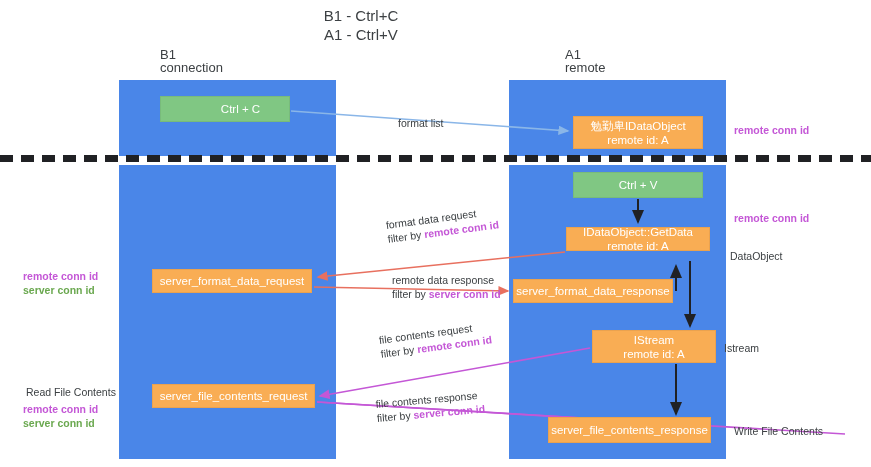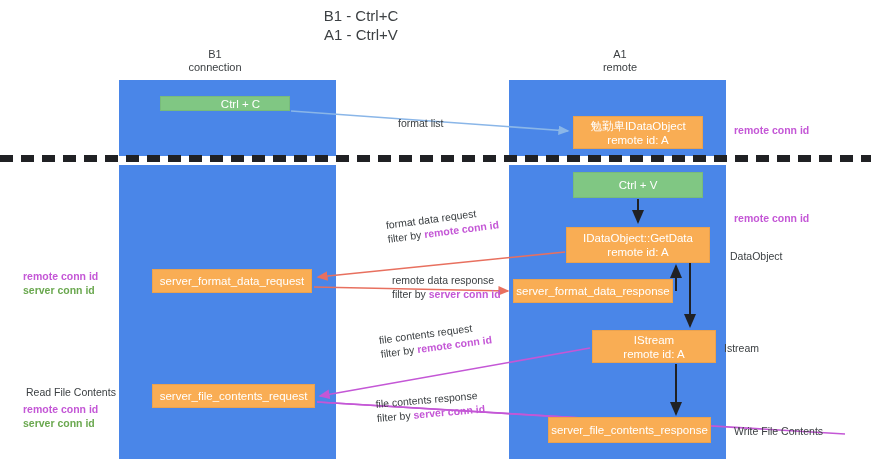--- a/index.html
+++ b/index.html
@@ -26,22 +26,22 @@
     width: 722px;
     text-align: center;
     font-size: 15px;
     color: #3c4043;
     line-height: 19px;
   }
   #title div { white-space: pre; }
 
   
   .col-head {
-    text-align: center;
-    font-size: 11px;
+    text-align: left;
+    font-size: 13px;
     color: #3c4043;
     line-height: 13px;
   }
   #head-b1 { left: 160px; top: 48px; width: 110px; }
   #head-a1 { left: 565px; top: 48px; width: 110px; }
 
   
   .lane {
     background: #4a86e8;
   }
@@ -71,24 +71,24 @@
     color: #ffffff;
     font-size: 11.5px;
     line-height: 14px;
     text-align: center;
     border: 1px solid rgba(0,0,0,0.06);
   }
   .node.green  { background: #80c783; }
   .node.orange { background: #f9ad54; }
   .node .l2 { font-size: 11.5px; }
 
-  #n-ctrlc     { left: 160px; top: 96px;  width: 130px; height: 15px; padding-left: 31px; }
+  #n-ctrlc     { left: 160px; top: 96px;  width: 130px; height: 26px; padding-left: 31px; }
   #n-idataobj  { left: 573px; top: 116px; width: 130px; height: 33px; }
   #n-ctrlv     { left: 573px; top: 172px; width: 130px; height: 26px; }
-  #n-getdata   { left: 566px; top: 227px; width: 144px; height: 36px; }
+  #n-getdata   { left: 566px; top: 227px; width: 144px; height: 24px; }
   #n-sfdreq    { left: 152px; top: 269px; width: 160px; height: 24px; }
   #n-sfdresp   { left: 513px; top: 279px; width: 160px; height: 24px; }
   #n-istream   { left: 592px; top: 330px; width: 124px; height: 33px; }
   #n-sfcreq    { left: 152px; top: 384px; width: 163px; height: 24px; }
   #n-sfcresp   { left: 548px; top: 417px; width: 163px; height: 26px; }
 
   
   .edge-label {
     font-size: 10.5px;
     color: #3c4043;

